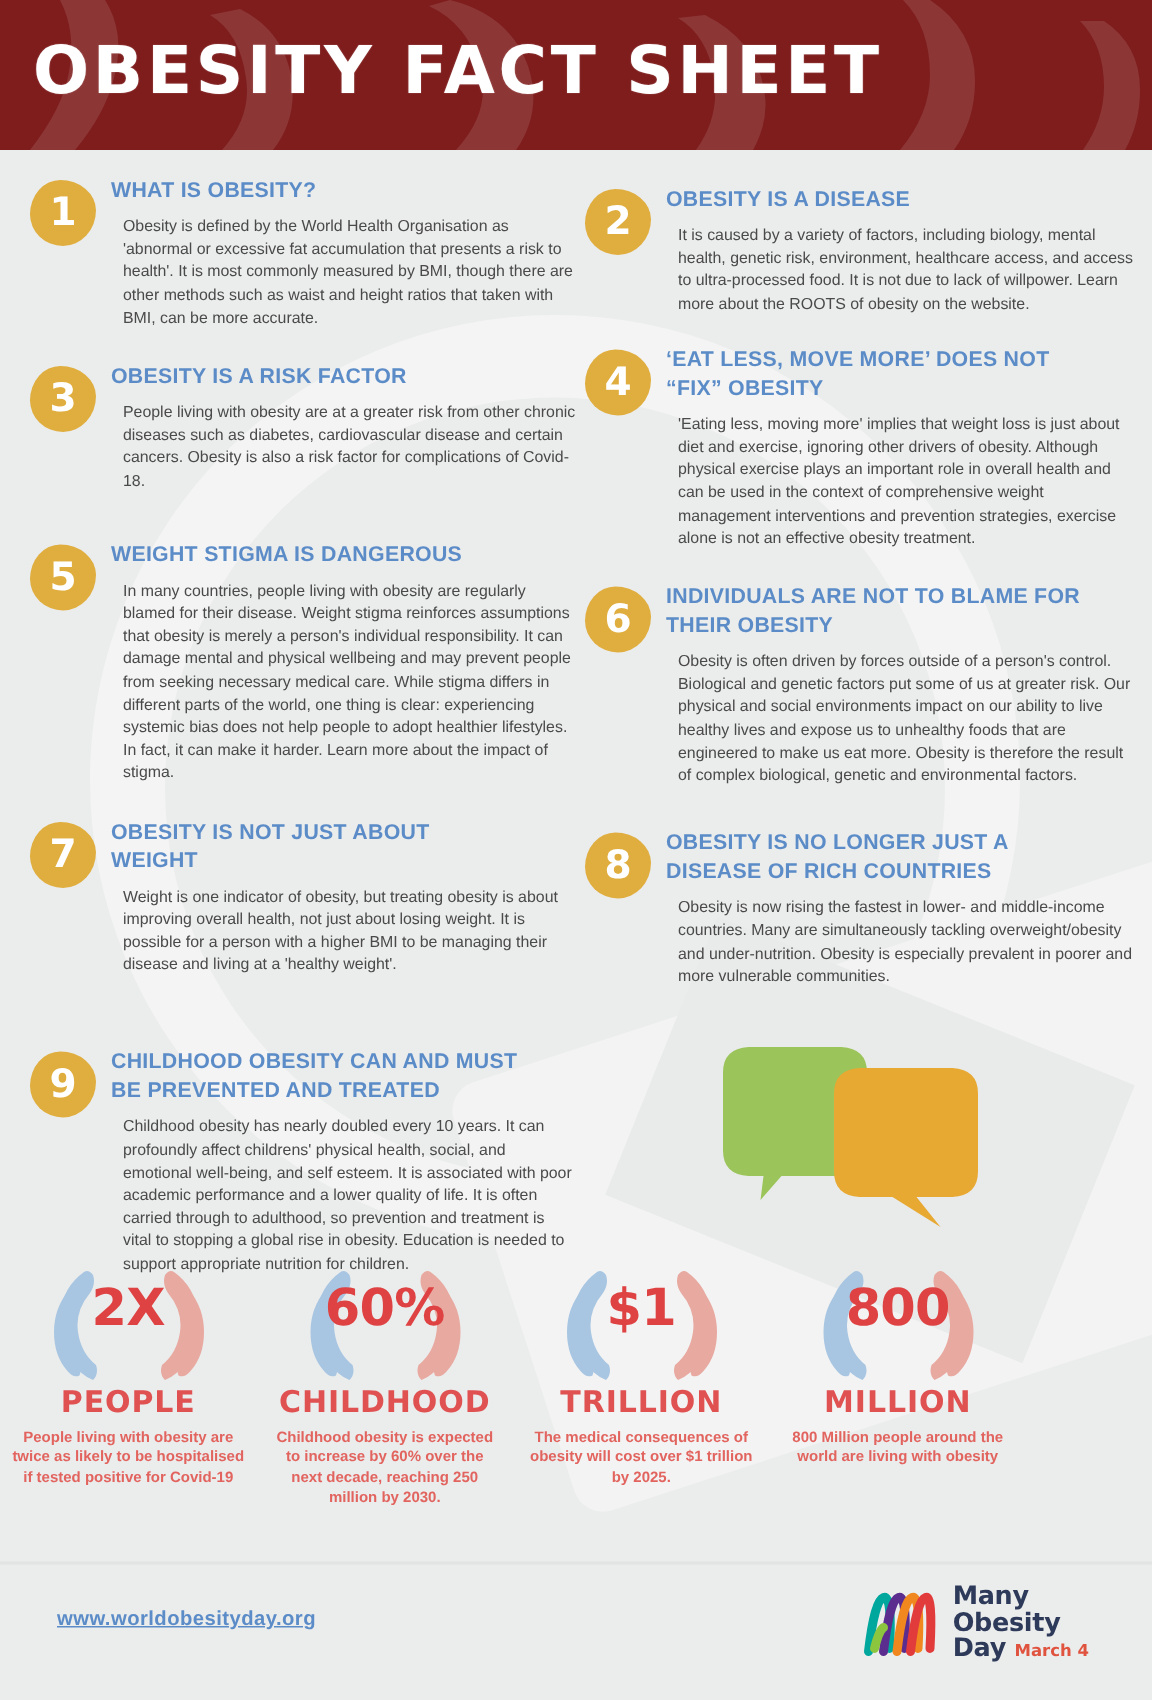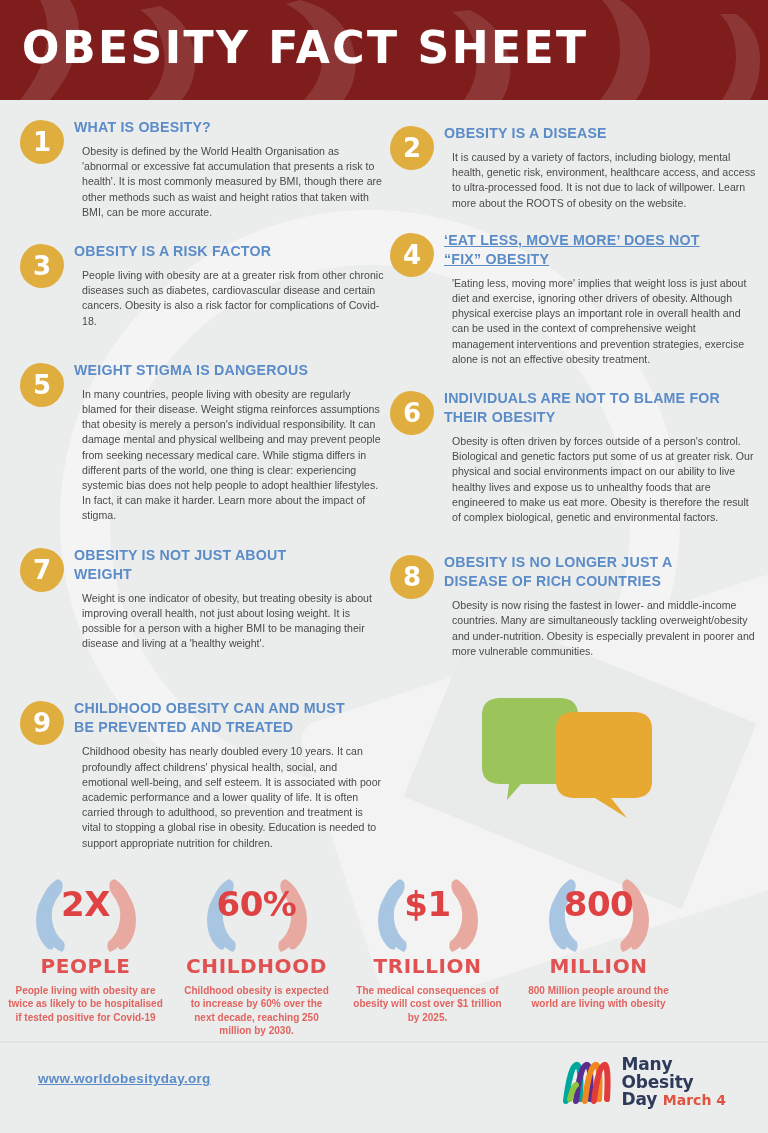--- a/index.html
+++ b/index.html
@@ -139,21 +139,21 @@
     top: 693px;
     width: 250px;
     height: 140px;
     z-index: 4;
   }
 
   
   .stats {
     position: absolute;
     left: 0;
-    top: 872px;
+    top: 840px;
     width: 684px;
     display: flex;
     z-index: 5;
   }
   .stat {
     flex: 1 1 0;
     text-align: center;
     padding: 0 8px;
   }
   .stat-icon {
@@ -228,21 +228,21 @@
   }
   .logo-text {
     font-family: "DejaVu Sans", sans-serif;
     font-weight: bold;
     font-size: 17px;
     line-height: 17.5px;
     color: #2e3a59;
     letter-spacing: -0.2px;
   }
   .logo-text .march {
-    font-size: 14px;
+    font-size: 11px;
     color: #e0533f;
     letter-spacing: 0;
   }
 </style>
 </head>
 <body>
 
 <div class="page">
 
   <div class="bg-layer">
@@ -303,21 +303,21 @@
   <div class="col-right" style="top:118px;">
 
     <div class="fact">
       <div class="badge">2</div>
       <div class="fact-title">OBESITY IS A DISEASE</div>
       <div class="fact-body">It is caused by a variety of factors, including biology, mental health, genetic risk, environment, healthcare access, and access to ultra-processed food. It is not due to lack of willpower. Learn more about the ROOTS of obesity on the website.</div>
     </div>
 
     <div class="fact" style="margin-top:20px;">
       <div class="badge">4</div>
-      <div class="fact-title" style="max-width:280px;text-decoration:underline;">‘EAT LESS, MOVE MORE’ DOES NOT “FIX” OBESITY</div>
+      <div class="fact-title" style="max-width:280px;">‘EAT LESS, MOVE MORE’ DOES NOT “FIX” OBESITY</div>
       <div class="fact-body">'Eating less, moving more' implies that weight loss is just about diet and exercise, ignoring other drivers of obesity. Although physical exercise plays an important role in overall health and can be used in the context of comprehensive weight management interventions and prevention strategies, exercise alone is not an effective obesity treatment.</div>
     </div>
 
     <div class="fact" style="margin-top:22px;">
       <div class="badge">6</div>
       <div class="fact-title" style="max-width:300px;">INDIVIDUALS ARE NOT TO BLAME FOR THEIR OBESITY</div>
       <div class="fact-body">Obesity is often driven by forces outside of a person's control. Biological and genetic factors put some of us at greater risk. Our physical and social environments impact on our ability to live healthy lives and expose us to unhealthy foods that are engineered to make us eat more. Obesity is therefore the result of complex biological, genetic and environmental factors.</div>
     </div>
 
     <div class="fact" style="margin-top:28px;">

